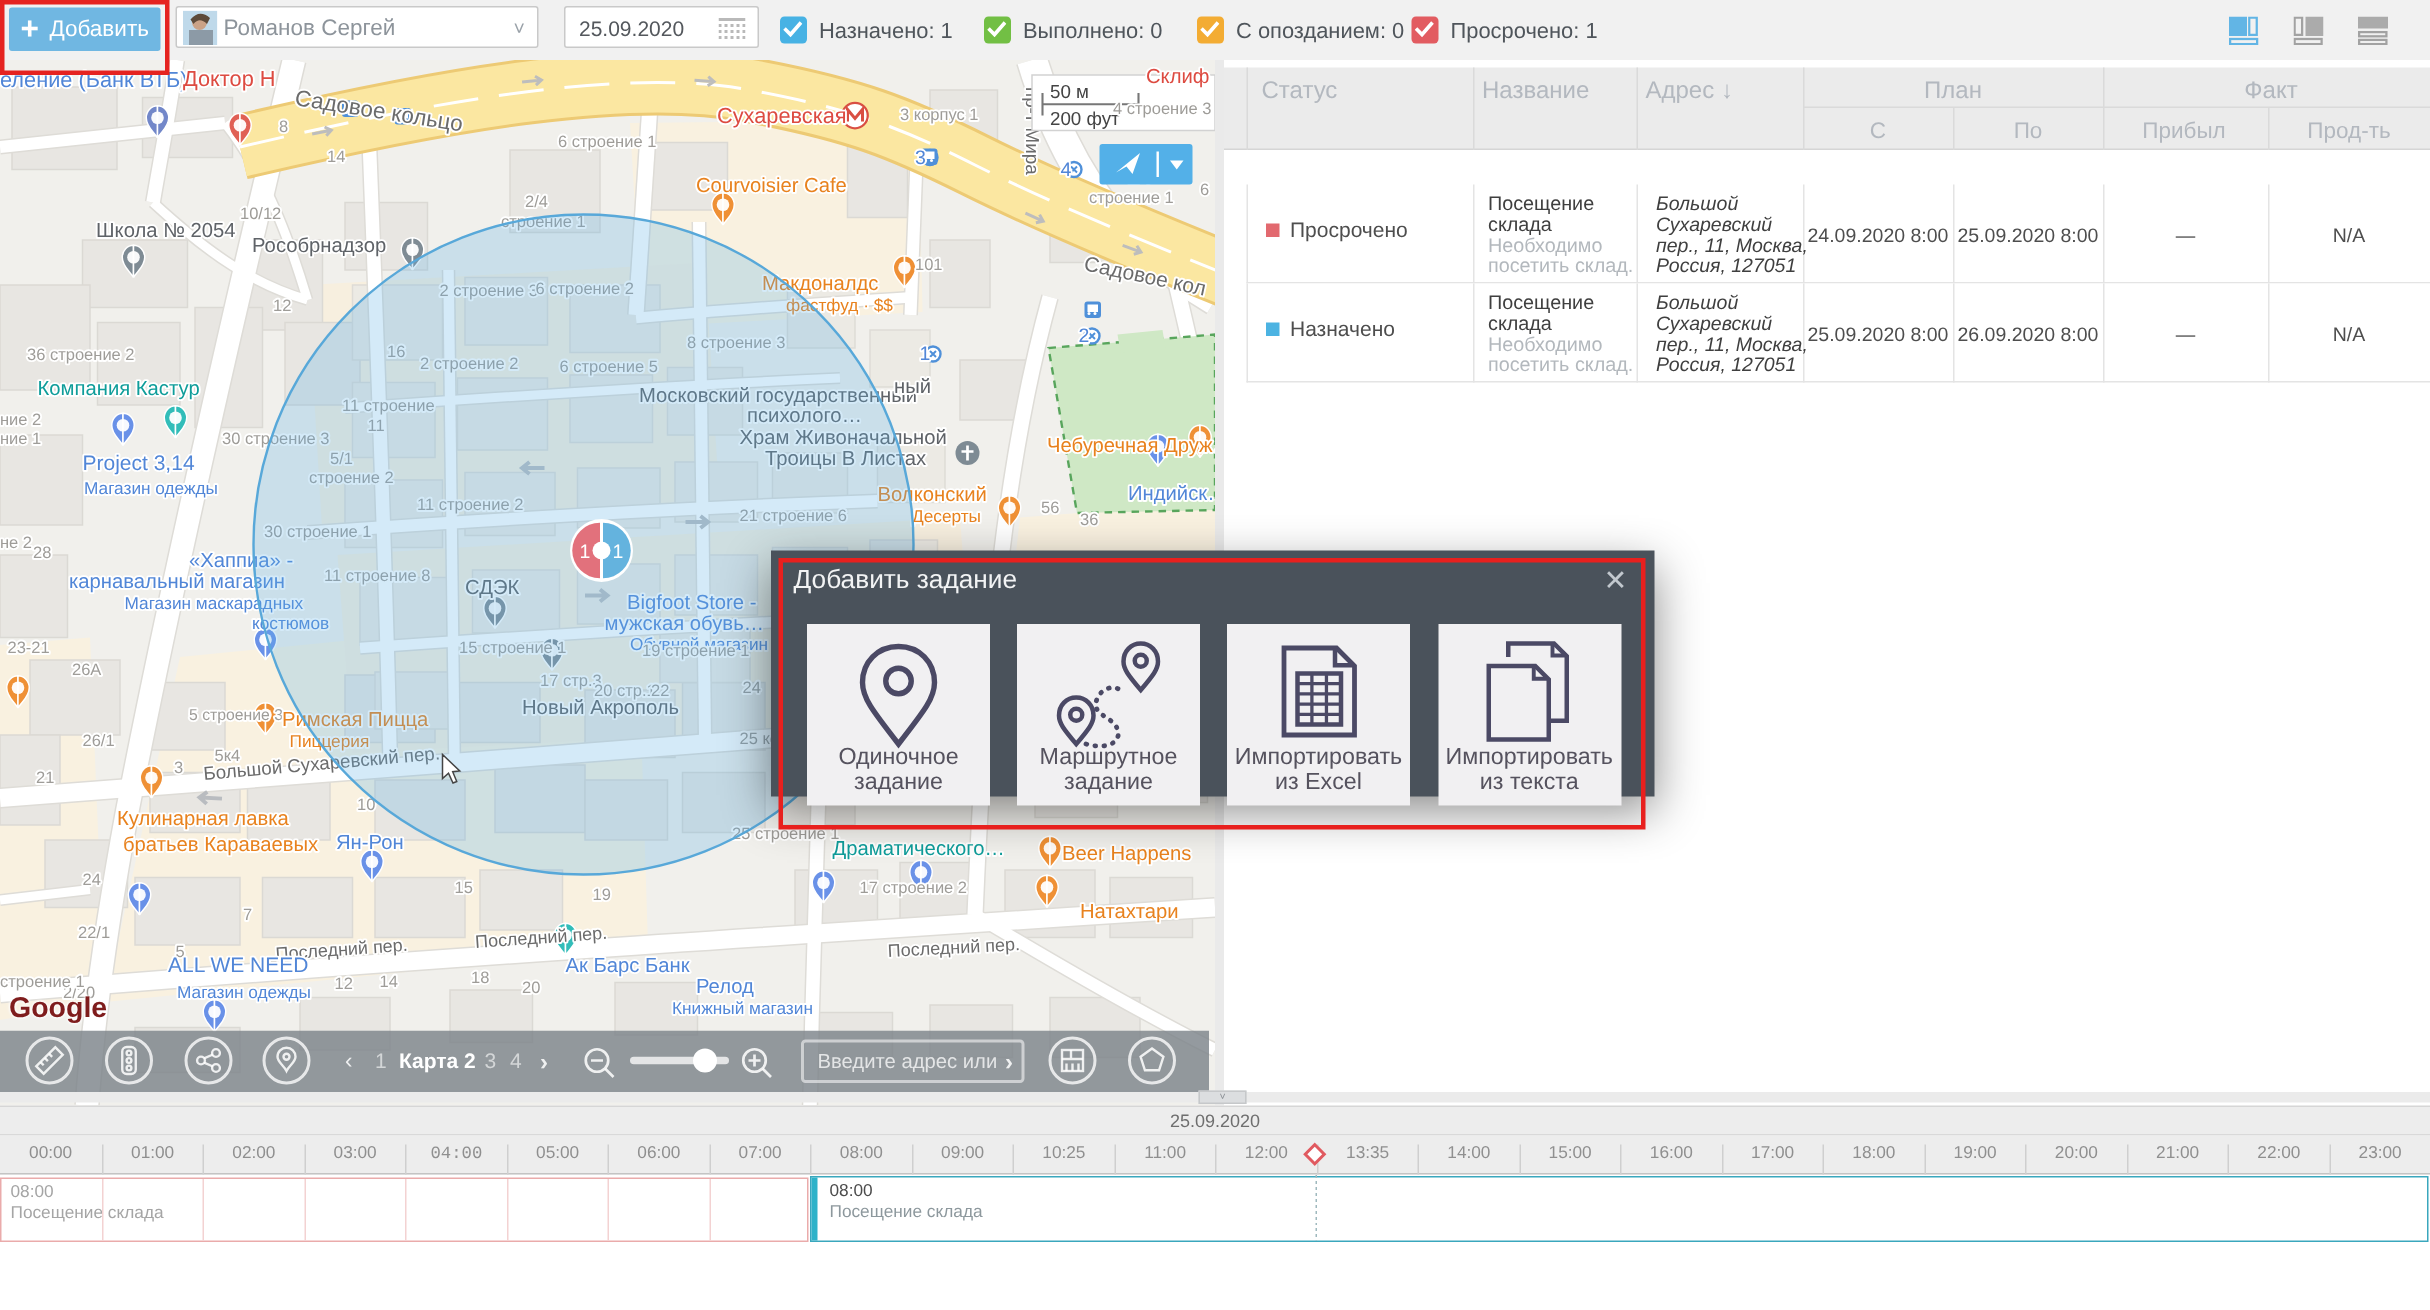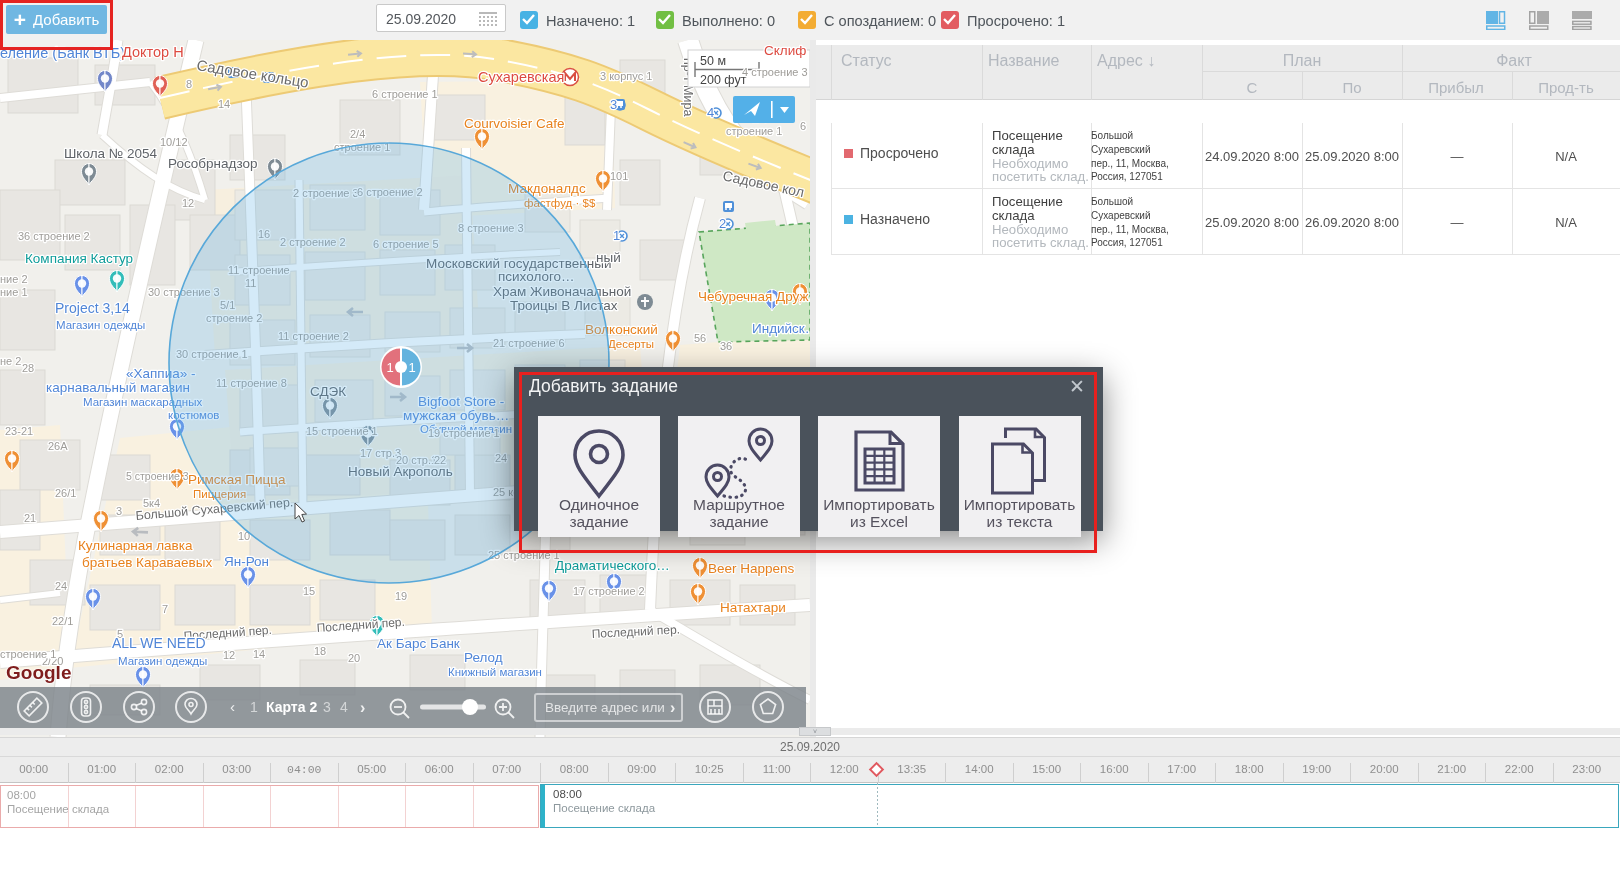--- a/index.html
+++ b/index.html
@@ -36,21 +36,21 @@
 .thdr .t { position:absolute; top:7px; font-size:16px; color:#b3b8bf; }
 .thdr .s { position:absolute; top:34px; font-size:15px; color:#b3b8bf; width:100px; text-align:center; }
 .grp { position:absolute; left:6px; top:60px; width:804px; height:23px; background:#f0f0f0;
   font-size:14.2px; font-weight:bold; color:#9aa1a8; line-height:23px; padding-left:22px; }
 .trow { position:absolute; left:21px; width:789px; height:66px; border-bottom:1px solid #e4e4e4; background:#fff; }
 .trow .cell { position:absolute; top:0; height:66px; border-left:1px solid #e4e4e4; }
 .sq { position:absolute; left:13px; top:26px; width:9px; height:9px; }
 .stxt { position:absolute; left:29px; top:22px; font-size:14px; color:#4e4e4e; }
 .namec { position:absolute; left:161px; top:6px; width:104px; font-size:13.2px; line-height:13.8px; color:#3f3f3f; }
 .namec .sub { color:#b3b8bd; }
-.addrc { position:absolute; left:260px; top:6px; width:112px; font-size:10px; line-height:13.8px; color:#3f3f3f; }
+.addrc { position:absolute; left:273px; top:6px; width:112px; font-size:13px; line-height:13.8px; color:#3f3f3f;font-style:italic; }
 .dcell { position:absolute; top:26px; font-size:13px; color:#4e4e4e; width:100px; text-align:center; }
 
 
 .tl { position:absolute; left:0; top:737px; width:1620px; height:91px; border-top:1px solid #d6d6d6; }
 .tl-date { position:absolute; left:0; top:0; width:1620px; height:19px; background:#ededed;
   font-size:12px; color:#6f6f6f; text-align:center; line-height:18px; border-bottom:1px solid #d9d9d9; }
 .tl-hours { position:absolute; left:0; top:19px; width:1620px; height:26px; background:#ededed; border-bottom:1px solid #c4c4c4; }
 .tl-hours .h { position:absolute; top:6px; width:67.5px; text-align:center; font-size:11.5px; color:#8f8f8f; border-left:1px solid #cfcfcf; height:20px; }
 .tl-bars { position:absolute; left:0; top:46px; width:1620px; height:45px; background:#fff; }
 .bar1 { position:absolute; left:0px; top:1px; width:539px; height:43px; border:1px solid #eaabab; background:#fff; }
@@ -554,20 +554,30 @@
 <text x="545" y="25" font-size="13.5" fill="rgba(255,255,255,0.75)">Введите адрес или</text>
 <text x="670" y="26" font-size="16" font-weight="bold" fill="rgba(255,255,255,0.85)">›</text>
 </svg>
 <div class="glogo">Google</div>
 </div>
 
   <div class="toolbar">
     <div class="addwrap">
         <div class="addbtn"><span class="plus">+</span>Добавить</div>
       </div>
+    <div class="userbox">
+      <div class="ava"><svg width="23" height="23">
+            <rect width="23" height="23" fill="#bfd9ea"></rect>
+            <rect x="4" y="13" width="16" height="10" fill="#8c9aa6"></rect>
+            <circle cx="11" cy="8" r="5" fill="#caa287"></circle>
+            <path d="M5 6 Q11 -1 18 5 L16 9 Q11 4 7 9 Z" fill="#5d4a3a"></path>
+          </svg></div>
+      <div class="nm">Романов Сергей</div>
+        <div class="chev">˅</div>
+    </div>
     <div class="datebox">
         <div class="dt">25.09.2020</div>
       <svg style="position:absolute;right:8px;top:7px" width="18" height="14">
         <g fill="#b9b9b9">
             <rect x="0" y="0" width="18" height="2"></rect>
         <rect x="0" y="4" width="2" height="2"></rect>
             <rect x="4" y="4" width="2" height="2"></rect>
             <rect x="8" y="4" width="2" height="2"></rect>
             <rect x="12" y="4" width="2" height="2"></rect>
             <rect x="16" y="4" width="2" height="2"></rect>

